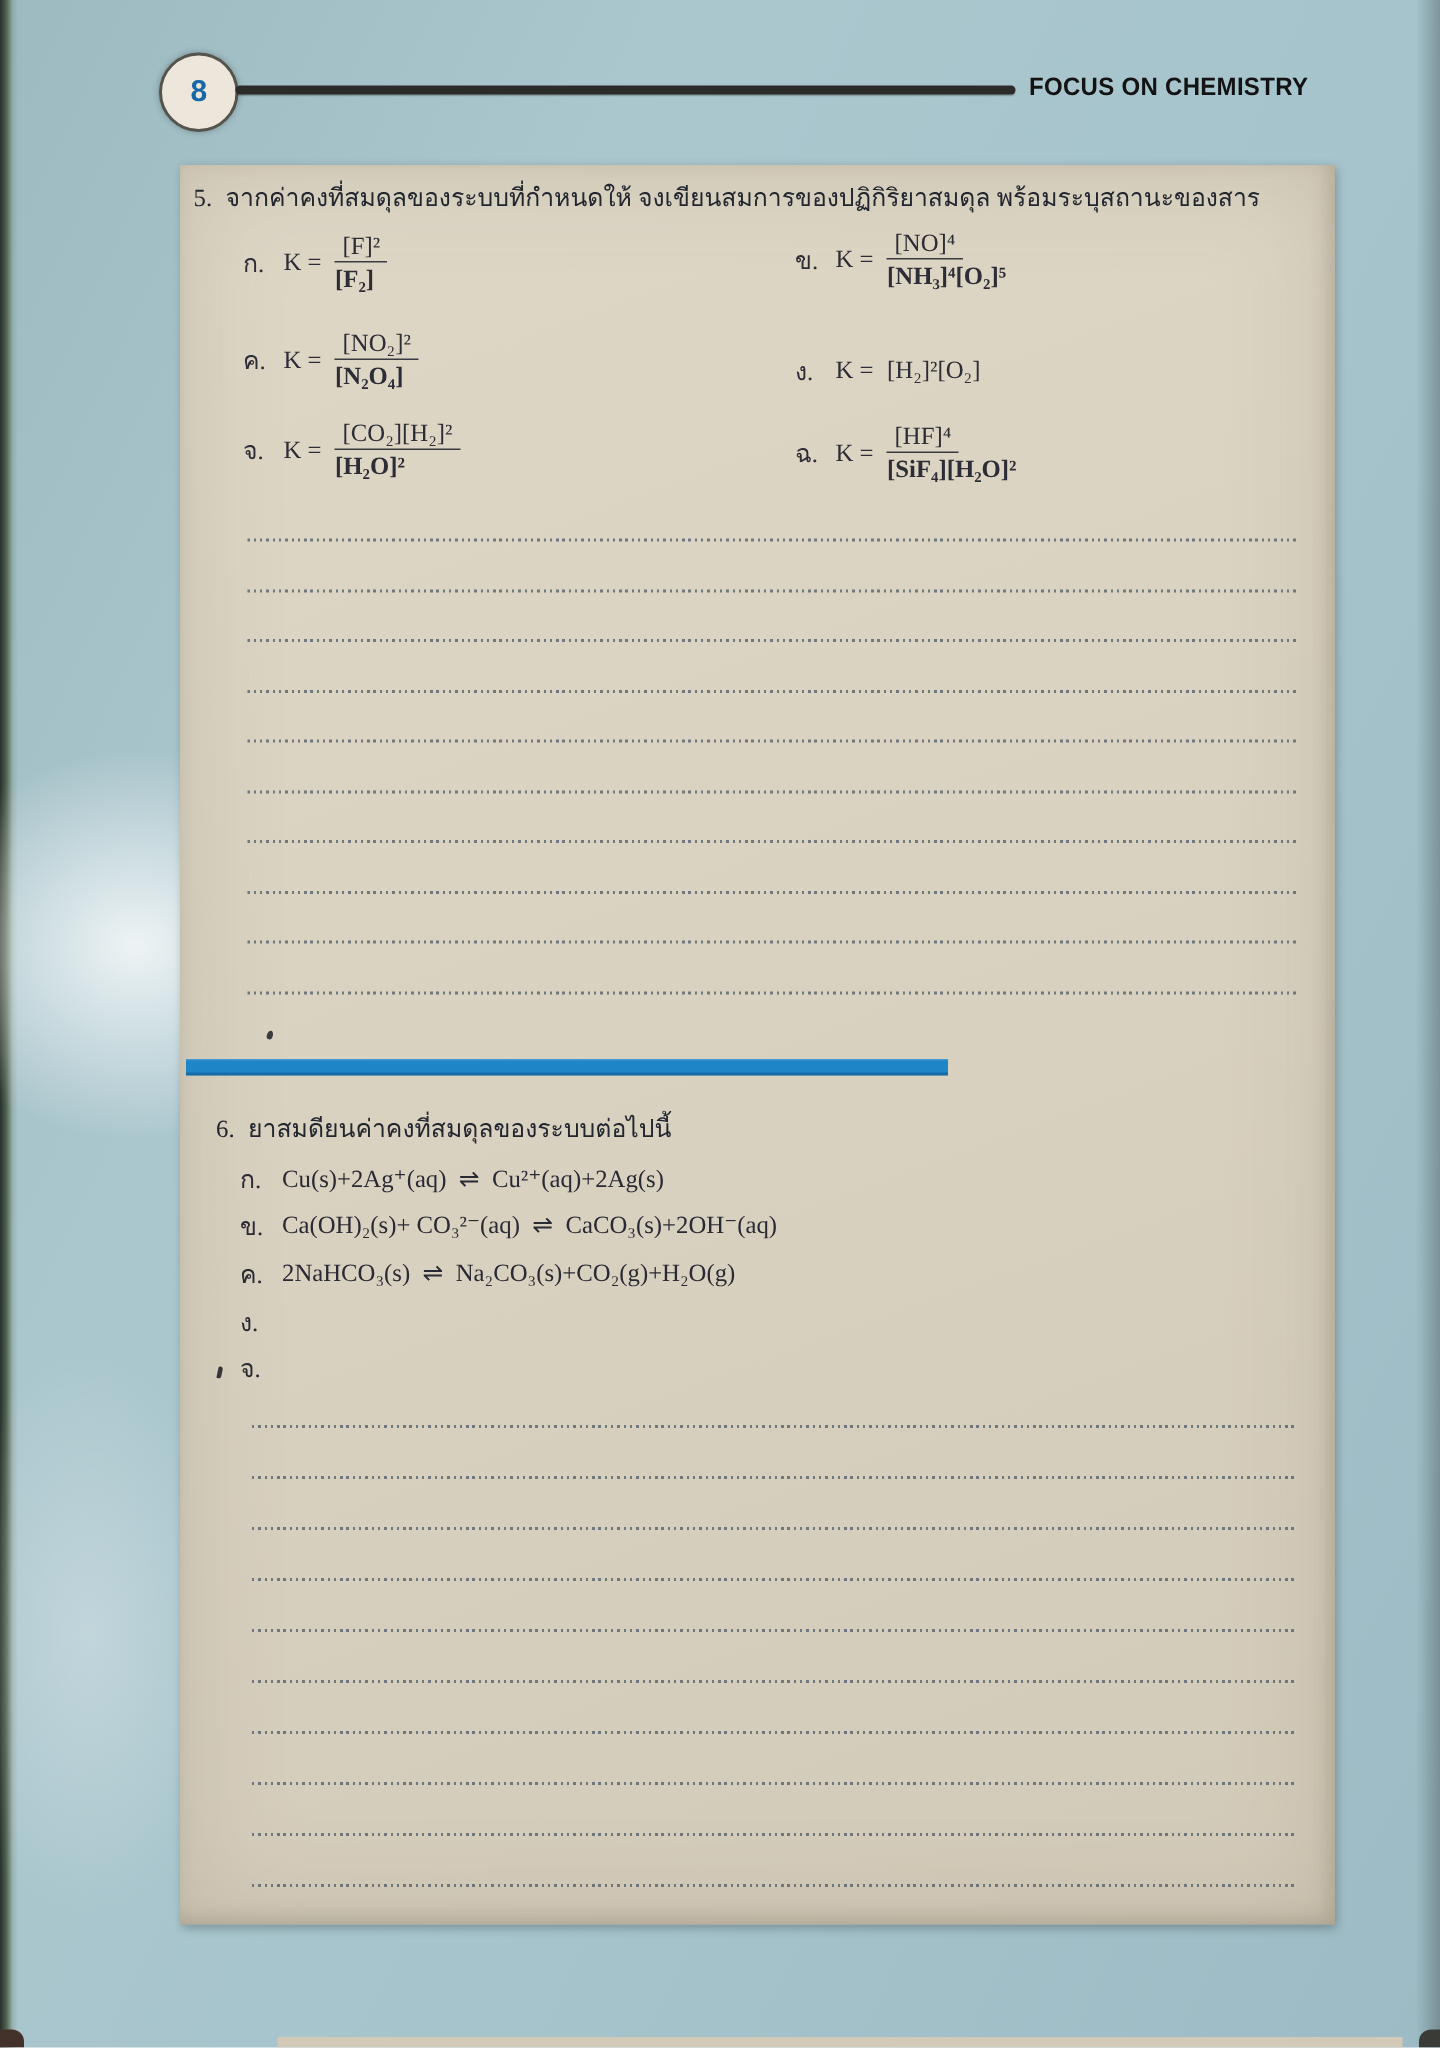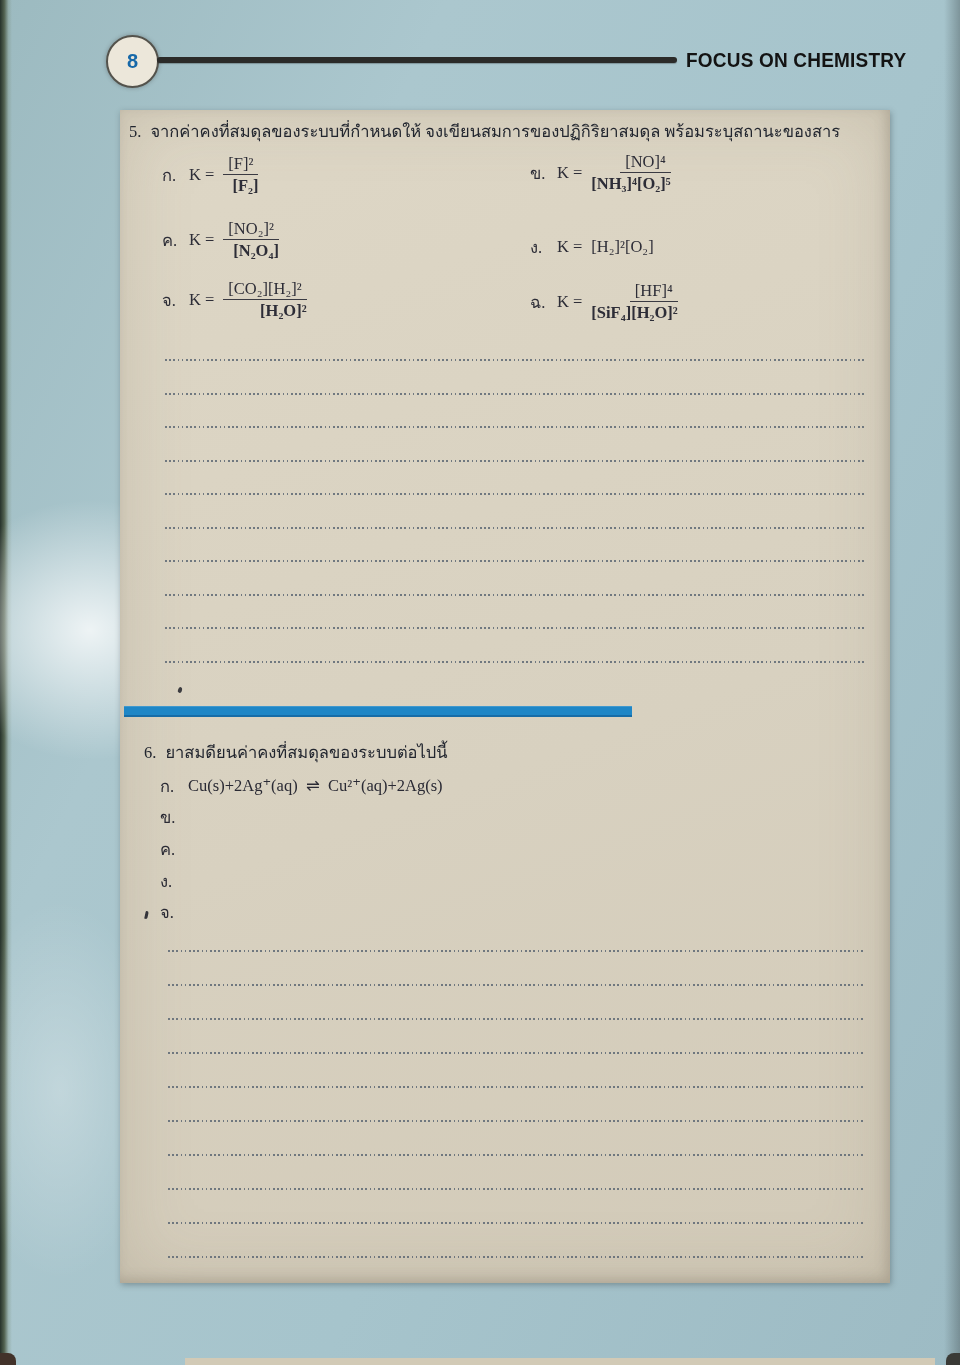--- a/index.html
+++ b/index.html
@@ -22,34 +22,34 @@
   .corner-br{position:absolute;right:0;bottom:0;width:14px;height:12px;background:#3a3a36;border-radius:8px 0 0 0;}
 
   
   .page-badge{position:absolute;left:106px;top:35px;width:49px;height:49px;border-radius:50%;
     background:#ece7da;border:2px solid #54534c;box-shadow:0 0 4px rgba(60,60,60,0.4);
     display:flex;align-items:center;justify-content:center;}
   .page-badge span{font-family:"Liberation Sans",sans-serif;font-weight:bold;font-size:20px;color:#1668a8;}
   .header-rule{position:absolute;left:157px;top:57px;width:520px;height:6px;background:#2b2b29;border-radius:3px;
     box-shadow:0 1px 1px rgba(0,0,0,0.25);}
   .header-title{position:absolute;left:686px;top:50px;font-family:"Liberation Sans",sans-serif;
-    font-weight:bold;font-size:19px;letter-spacing:0.2px;color:#131313;transform:scaleY(1.05);}
+    font-weight:bold;font-size:16px;letter-spacing:0.2px;color:#131313;transform:scaleY(1.05);}
 
   
   .paper{position:absolute;left:120px;top:110px;width:770px;height:1173px;
     background:linear-gradient(160deg,#ded7c6 0%,#d8d1c0 55%,#d2cab8 100%);
     box-shadow:inset 0 0 70px rgba(125,115,92,0.22), inset -4px -4px 12px rgba(110,100,85,0.28), 1px 2px 6px rgba(40,50,55,0.35);}
 
   .p-head{position:absolute;display:flex;gap:9px;font-size:16.5px;color:#22262f;line-height:1.25;}
   .p5-head{left:9px;top:12px;width:756px;}
   .p6-head{left:24px;top:633px;}
 
   .kcell{position:absolute;display:flex;align-items:center;gap:9px;font-size:16.5px;color:#2d2d37;}
   .kcell .klabel{min-width:18px;}
-  .frac{display:inline-flex;flex-direction:column;align-items:flex-end;line-height:1.18;}
+  .frac{display:inline-flex;flex-direction:column;align-items:flex-start;line-height:1.18;}
   .frac .num{border-bottom:1.3px solid #3a3a42;padding:0 5px 1px 5px;}
   .frac .den{padding-top:1px;font-weight:bold;}
   .c0{left:42px;top:44px;}
   .c1{left:410px;top:42px;}
   .c2{left:42px;top:109px;}
   .c3{left:410px;top:124px;}
   .c4{left:42px;top:169px;}
   .c5{left:410px;top:171px;}
 
   .lines{position:absolute;}
@@ -162,23 +162,25 @@
     <span>ยาสมดียนค่าคงที่สมดุลของระบบต่อไปนี้</span>
   </div>
 
   <div class="eqlist">
     <div class="eqrow">
       <span class="eqlabel">ก.</span>
       <span>Cu(s)+2Ag⁺(aq)  ⇌  Cu²⁺(aq)+2Ag(s)</span>
     </div>
     <div class="eqrow">
       <span class="eqlabel">ข.</span>
+      <span>Ca(OH)₂(s)+ CO₃²⁻(aq)  ⇌  CaCO₃(s)+2OH⁻(aq)</span>
     </div>
     <div class="eqrow">
       <span class="eqlabel">ค.</span>
+      <span>2NaHCO₃(s)  ⇌  Na₂CO₃(s)+CO₂(g)+H₂O(g)</span>
     </div>
     <div class="eqrow">
       <span class="eqlabel">ง.</span>
     </div>
     <div class="eqrow">
       <span class="eqlabel">จ.</span>
     </div>
   </div>
 
   <div class="artifact-comma"></div>

